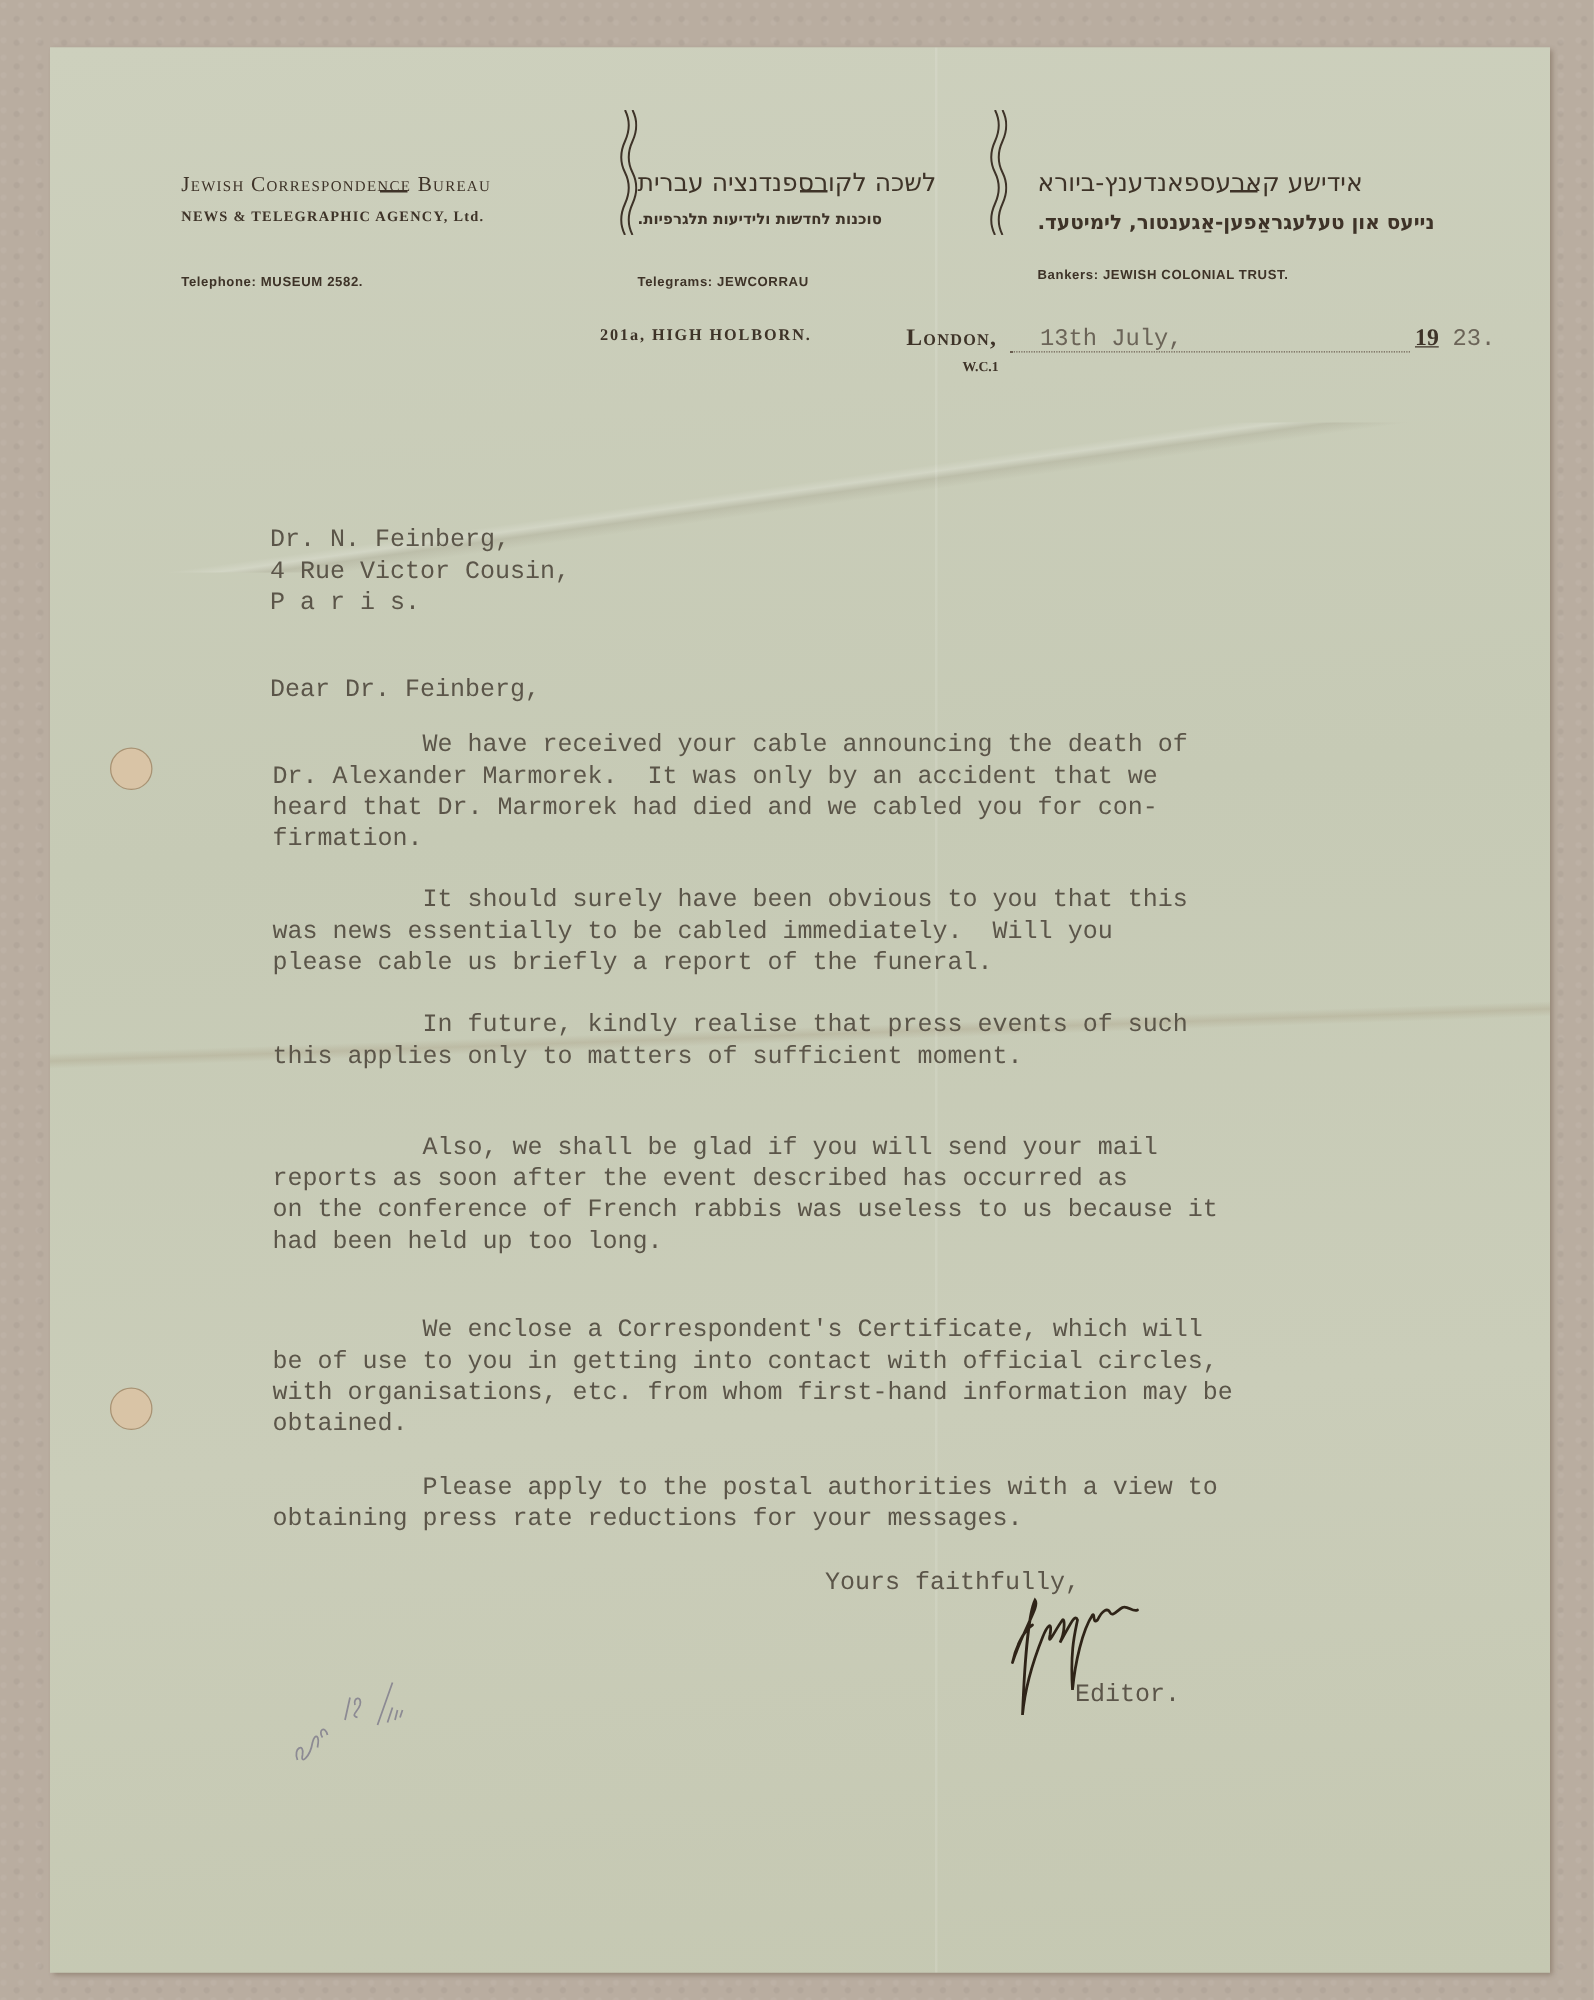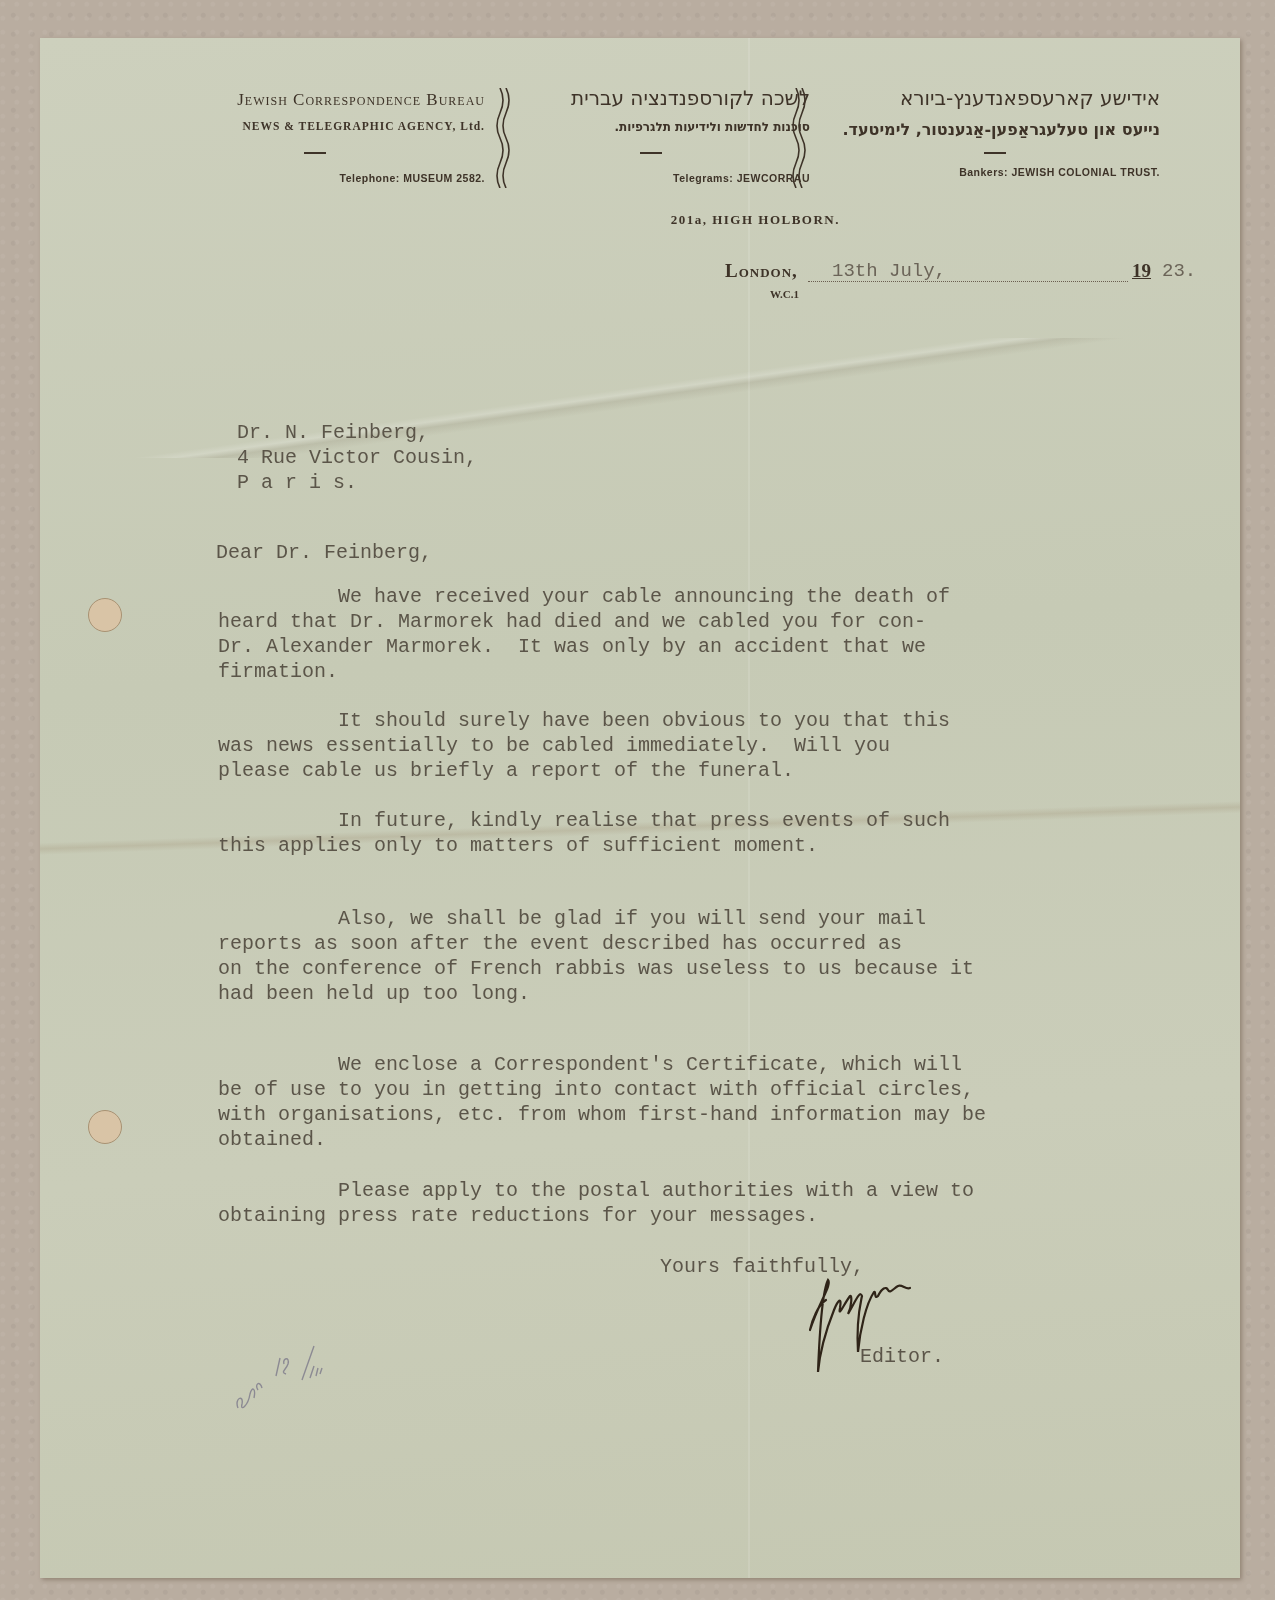--- a/index.html
+++ b/index.html
@@ -19,21 +19,21 @@
     box-shadow:2px 2px 4px rgba(80,60,40,0.35);
   }
   .crease1{position:absolute;left:0;top:300px;width:1200px;height:120px;pointer-events:none;
     background:linear-gradient(172deg, transparent 0 46%, rgba(255,255,255,0.18) 48%, rgba(120,110,90,0.15) 50%, transparent 53%);}
   .crease2{position:absolute;left:0;top:760px;width:1200px;height:60px;pointer-events:none;
     background:linear-gradient(178deg, transparent 0 44%, rgba(150,130,100,0.22) 50%, transparent 56%);}
   .fold-v{position:absolute;left:708px;top:0;width:2px;height:1540px;background:rgba(255,255,255,0.12);}
   .punch{position:absolute;width:32px;height:32px;border-radius:50%;background:#d9c4a6;border:1px solid #a89273;}
 
   
-  .lh{position:absolute;color:#3e3328;text-align:right;}
+  .lh{position:absolute;color:#3e3328;text-align:left;margin-top:48px;}
   .lh-en-title{left:105px;top:52px;width:340px;font-family:"Liberation Serif",serif;font-size:17px;letter-spacing:1px;font-variant:small-caps;}
   .lh-en-sub{left:105px;top:82px;width:340px;font-family:"Liberation Serif",serif;font-size:11.5px;letter-spacing:1px;font-weight:bold;}
   .lh-dash{position:absolute;width:22px;height:2px;background:#3e3328;}
   .lh-small{font-family:"Liberation Sans",sans-serif;font-size:10.5px;font-weight:bold;letter-spacing:0.5px;}
   .lh-he-title{left:470px;top:48px;width:300px;font-family:"DejaVu Sans",sans-serif;font-size:20px;direction:rtl;}
   .lh-he-sub{left:470px;top:82px;width:300px;font-family:"DejaVu Sans",sans-serif;font-size:12px;font-weight:bold;direction:rtl;}
   .lh-yi-title{left:790px;top:48px;width:330px;font-family:"DejaVu Sans",sans-serif;font-size:20px;direction:rtl;}
   .lh-yi-sub{left:790px;top:82px;width:330px;font-family:"DejaVu Sans",sans-serif;font-size:16px;font-weight:bold;direction:rtl;}
   .wavy{position:absolute;top:50px;width:14px;height:100px;}
   .addr{left:440px;top:174px;width:360px;font-family:"Liberation Serif",serif;font-size:13px;font-weight:bold;letter-spacing:1.5px;}
@@ -41,21 +41,21 @@
   .dateline{position:absolute;left:646px;top:222px;width:540px;height:30px;color:#3e3328;}
   .london{position:absolute;left:0;top:0;font-family:"Liberation Serif",serif;font-size:19px;font-weight:bold;font-variant:small-caps;letter-spacing:1px;margin-left:39px;}
   .dots{position:absolute;top:21px;border-bottom:1px dotted #6a5e50;}
   .date-typed{position:absolute;left:146px;top:0;font-family:"Liberation Mono",monospace;font-size:19px;color:#6b6458;}
   .year19{position:absolute;left:446px;top:0;font-family:"Liberation Serif",serif;font-size:19px;font-weight:bold;text-decoration:underline;}
   .year23{position:absolute;left:476px;top:0;font-family:"Liberation Mono",monospace;font-size:19px;color:#6b6458;}
   .wc{position:absolute;left:84px;top:28px;font-family:"Liberation Serif",serif;font-size:11px;font-weight:bold;}
 
   
   .typed{position:absolute;font-family:"Liberation Mono",monospace;font-size:20px;color:#5b5549;line-height:25px;white-space:pre;}
-  .recipient{left:176px;top:382px;margin-left:21px;}
+  .recipient{left:176px;top:382px;}
   .salute{left:176px;top:502px;}
   .para{left:178px;}
   .closing{left:620px;top:1216px;}
   .editor{left:820px;top:1306px;}
 
   .sig{position:absolute;left:750px;top:1222px;width:140px;height:120px;}
   .pencil{position:absolute;left:190px;top:1290px;width:130px;height:90px;}
 </style>
 </head>
 <body>
@@ -99,21 +99,21 @@
     <span class="date-typed">13th July,</span>
     <span class="year19">19</span>
     <span class="year23">23.</span>
     <span class="wc">W.C.1</span>
   </div>
 
   <div class="typed recipient"><div>Dr. N. Feinberg,</div><div>4 Rue Victor Cousin,</div><div>P a r i s.</div></div>
 
   <div class="typed salute">Dear Dr. Feinberg,</div>
 
-  <div class="typed para" style="top:546px;"><div>          We have received your cable announcing the death of</div><div>heard that Dr. Marmorek had died and we cabled you for con-</div><div>Dr. Alexander Marmorek.  It was only by an accident that we</div><div>firmation.</div></div>
+  <div class="typed para" style="top:546px;"><div>          We have received your cable announcing the death of</div><div>Dr. Alexander Marmorek.  It was only by an accident that we</div><div>heard that Dr. Marmorek had died and we cabled you for con-</div><div>firmation.</div></div>
 
   <div class="typed para" style="top:670px;"><div>          It should surely have been obvious to you that this</div><div>was news essentially to be cabled immediately.  Will you</div><div>please cable us briefly a report of the funeral.</div></div>
 
   <div class="typed para" style="top:770px;"><div>          In future, kindly realise that press events of such</div><div>this applies only to matters of sufficient moment.</div></div>
 
   <div class="typed para" style="top:868px;"><div>          Also, we shall be glad if you will send your mail</div><div>reports as soon after the event described has occurred as</div><div>on the conference of French rabbis was useless to us because it</div><div>had been held up too long.</div></div>
 
   <div class="typed para" style="top:1014px;"><div>          We enclose a Correspondent's Certificate, which will</div><div>be of use to you in getting into contact with official circles,</div><div>with organisations, etc. from whom first-hand information may be</div><div>obtained.</div></div>
 
   <div class="typed para" style="top:1140px;"><div>          Please apply to the postal authorities with a view to</div><div>obtaining press rate reductions for your messages.</div></div>

